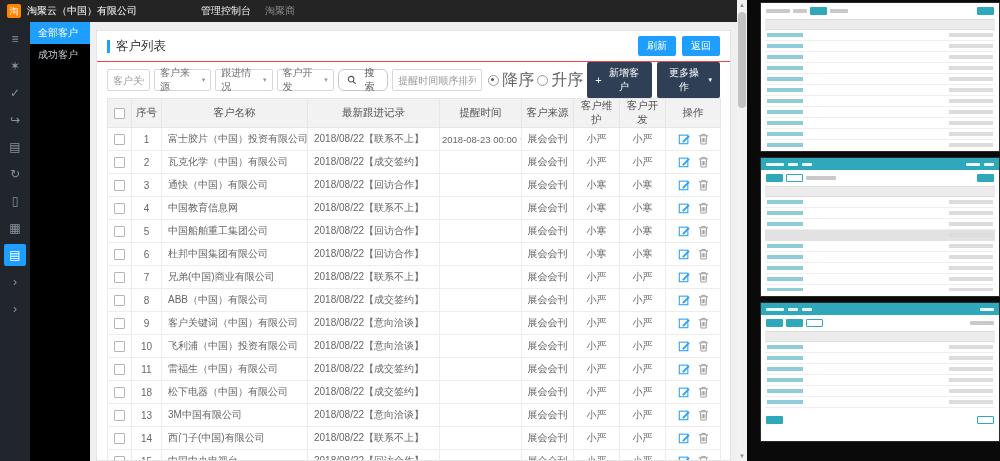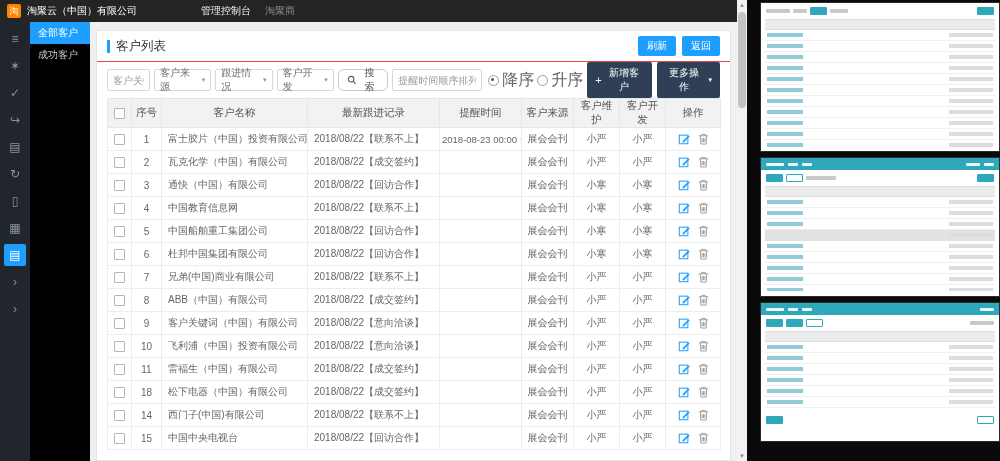--- a/index.html
+++ b/index.html
@@ -438,20 +438,40 @@
                         <path d="M5.5 10 L12.2 3.2 L13 4 L6.5 10.8 Z" stroke="#1e9fff" stroke-width="1" fill="#1e9fff"></path>
                       </svg>
                     </span><span>
                       <svg width="11" height="12" viewBox="0 0 12 13">
                         <path d="M1 3 h10 M4 3 V1.5 h4 V3 M2.5 3 l0.6 9 h5.8 l0.6 -9 M4.5 5.5 v4.5 M6 5.5 v4.5 M7.5 5.5 v4.5" stroke="#999" fill="none" stroke-width="1"></path>
                       </svg>
                     </span></td>
                 </tr>
                 <tr>
                   <td><span class="cb"></span></td>
+                  <td>13</td>
+                  <td class="l">3M中国有限公司</td>
+                  <td class="l">2018/08/22【意向洽谈】</td>
+                  <td class="remind-cell"></td>
+                  <td>展会会刊</td>
+                  <td>小严</td>
+                  <td>小严</td>
+                  <td class="ops"><span>
+                      <svg width="12" height="12" viewBox="0 0 14 14">
+                        <rect x="1.5" y="2.5" width="10" height="10" fill="none" stroke="#1e9fff" stroke-width="1.2"></rect>
+                        <path d="M5.5 10 L12.2 3.2 L13 4 L6.5 10.8 Z" stroke="#1e9fff" stroke-width="1" fill="#1e9fff"></path>
+                      </svg>
+                    </span><span>
+                      <svg width="11" height="12" viewBox="0 0 12 13">
+                        <path d="M1 3 h10 M4 3 V1.5 h4 V3 M2.5 3 l0.6 9 h5.8 l0.6 -9 M4.5 5.5 v4.5 M6 5.5 v4.5 M7.5 5.5 v4.5" stroke="#999" fill="none" stroke-width="1"></path>
+                      </svg>
+                    </span></td>
+                </tr>
+                <tr>
+                  <td><span class="cb"></span></td>
                   <td>14</td>
                   <td class="l">西门子(中国)有限公司</td>
                   <td class="l">2018/08/22【联系不上】</td>
                   <td class="remind-cell"></td>
                   <td>展会会刊</td>
                   <td>小严</td>
                   <td>小严</td>
                   <td class="ops"><span>
                       <svg width="12" height="12" viewBox="0 0 14 14">
                         <rect x="1.5" y="2.5" width="10" height="10" fill="none" stroke="#1e9fff" stroke-width="1.2"></rect>

